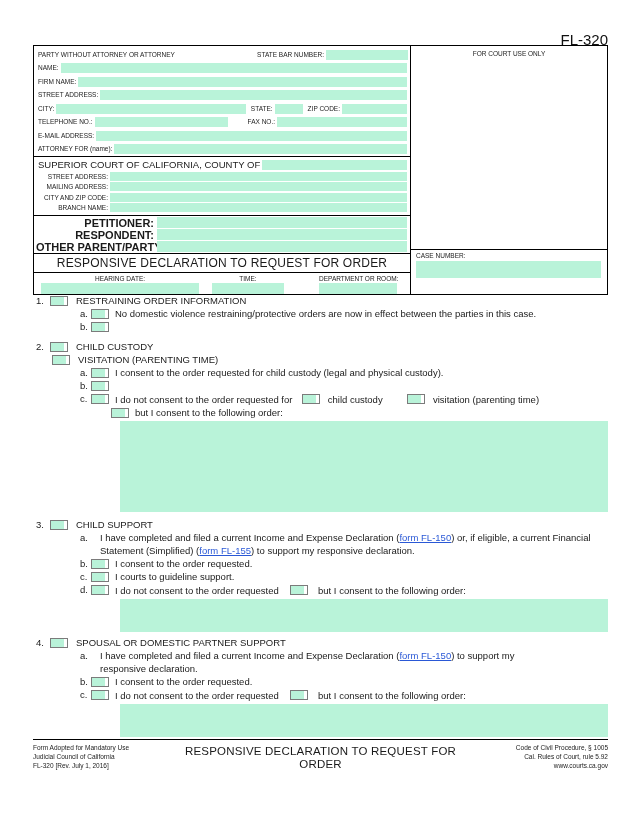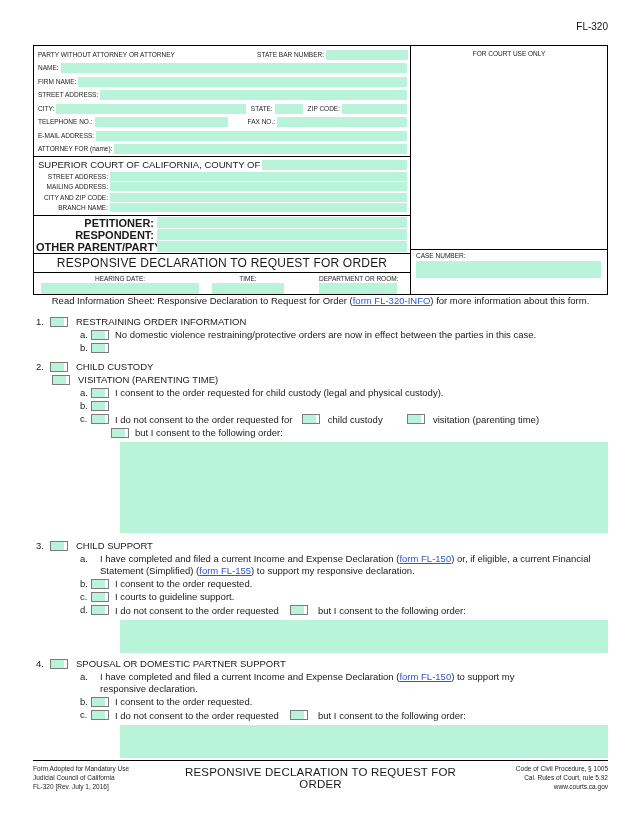--- a/index.html
+++ b/index.html
@@ -3,21 +3,21 @@
 <meta charset="utf-8">
 <style>
   :root{
     --green:#b9f3d9;
     --link:#2a58d6;
   }
   *{box-sizing:border-box;margin:0;padding:0;}
   html,body{background:#fff;}
   body{font-family:"Liberation Sans","DejaVu Sans",sans-serif;color:#1a1a1a;}
   .page{width:640px;height:828px;position:relative;background:#fff;overflow:hidden;}
-  .fl-num{position:absolute;top:21px;right:32px;font-size:10px;color:#111;}
+  .fl-num{position:absolute;top:31px;right:32px;font-size:15px;color:#111;}
 
   
   .hdr-box{position:absolute;left:33px;top:45px;width:575px;height:250px;border:1px solid #000;display:flex;}
   .hdr-left{width:377px;border-right:1px solid #000;display:flex;flex-direction:column;}
   .hdr-right{flex:1;display:flex;flex-direction:column;}
 
   .sec-attorney{height:112px;padding:2px 2px 0 4px;display:flex;flex-direction:column;}
   .frow{display:flex;align-items:center;height:13.5px;}
   .flabel{font-size:6.5px;color:#222;white-space:nowrap;line-height:10px;}
   .gfield{background:var(--green);height:10px;flex:1;margin-left:2px;margin-right:1px;}
@@ -197,23 +197,20 @@
       <div class="court-use">FOR COURT USE ONLY</div>
       <div class="case-box">
         <div class="case-label">CASE NUMBER:</div>
         <div class="case-field"></div>
       </div>
     </div>
   </div>
 
   <div class="body" style="margin-top:295px;">
 
-    <div class="info-line">
-      <span>Read Information Sheet: Responsive Declaration to Request for Order (</span><a class="flink">form FL-320-INFO</a><span>) for more information about this form.</span>
-    </div>
 
     <div class="row mt-s1">
       <span class="num">1.</span>
       <span class="cb"></span>
       <span class="sec-head-txt">RESTRAINING ORDER INFORMATION</span>
     </div>
     <div class="row mt-item">
       <span class="ltr">a.</span>
       <span class="cb"></span>
       <span class="itxt">No domestic violence restraining/protective orders are now in effect between the parties in this case.</span>

